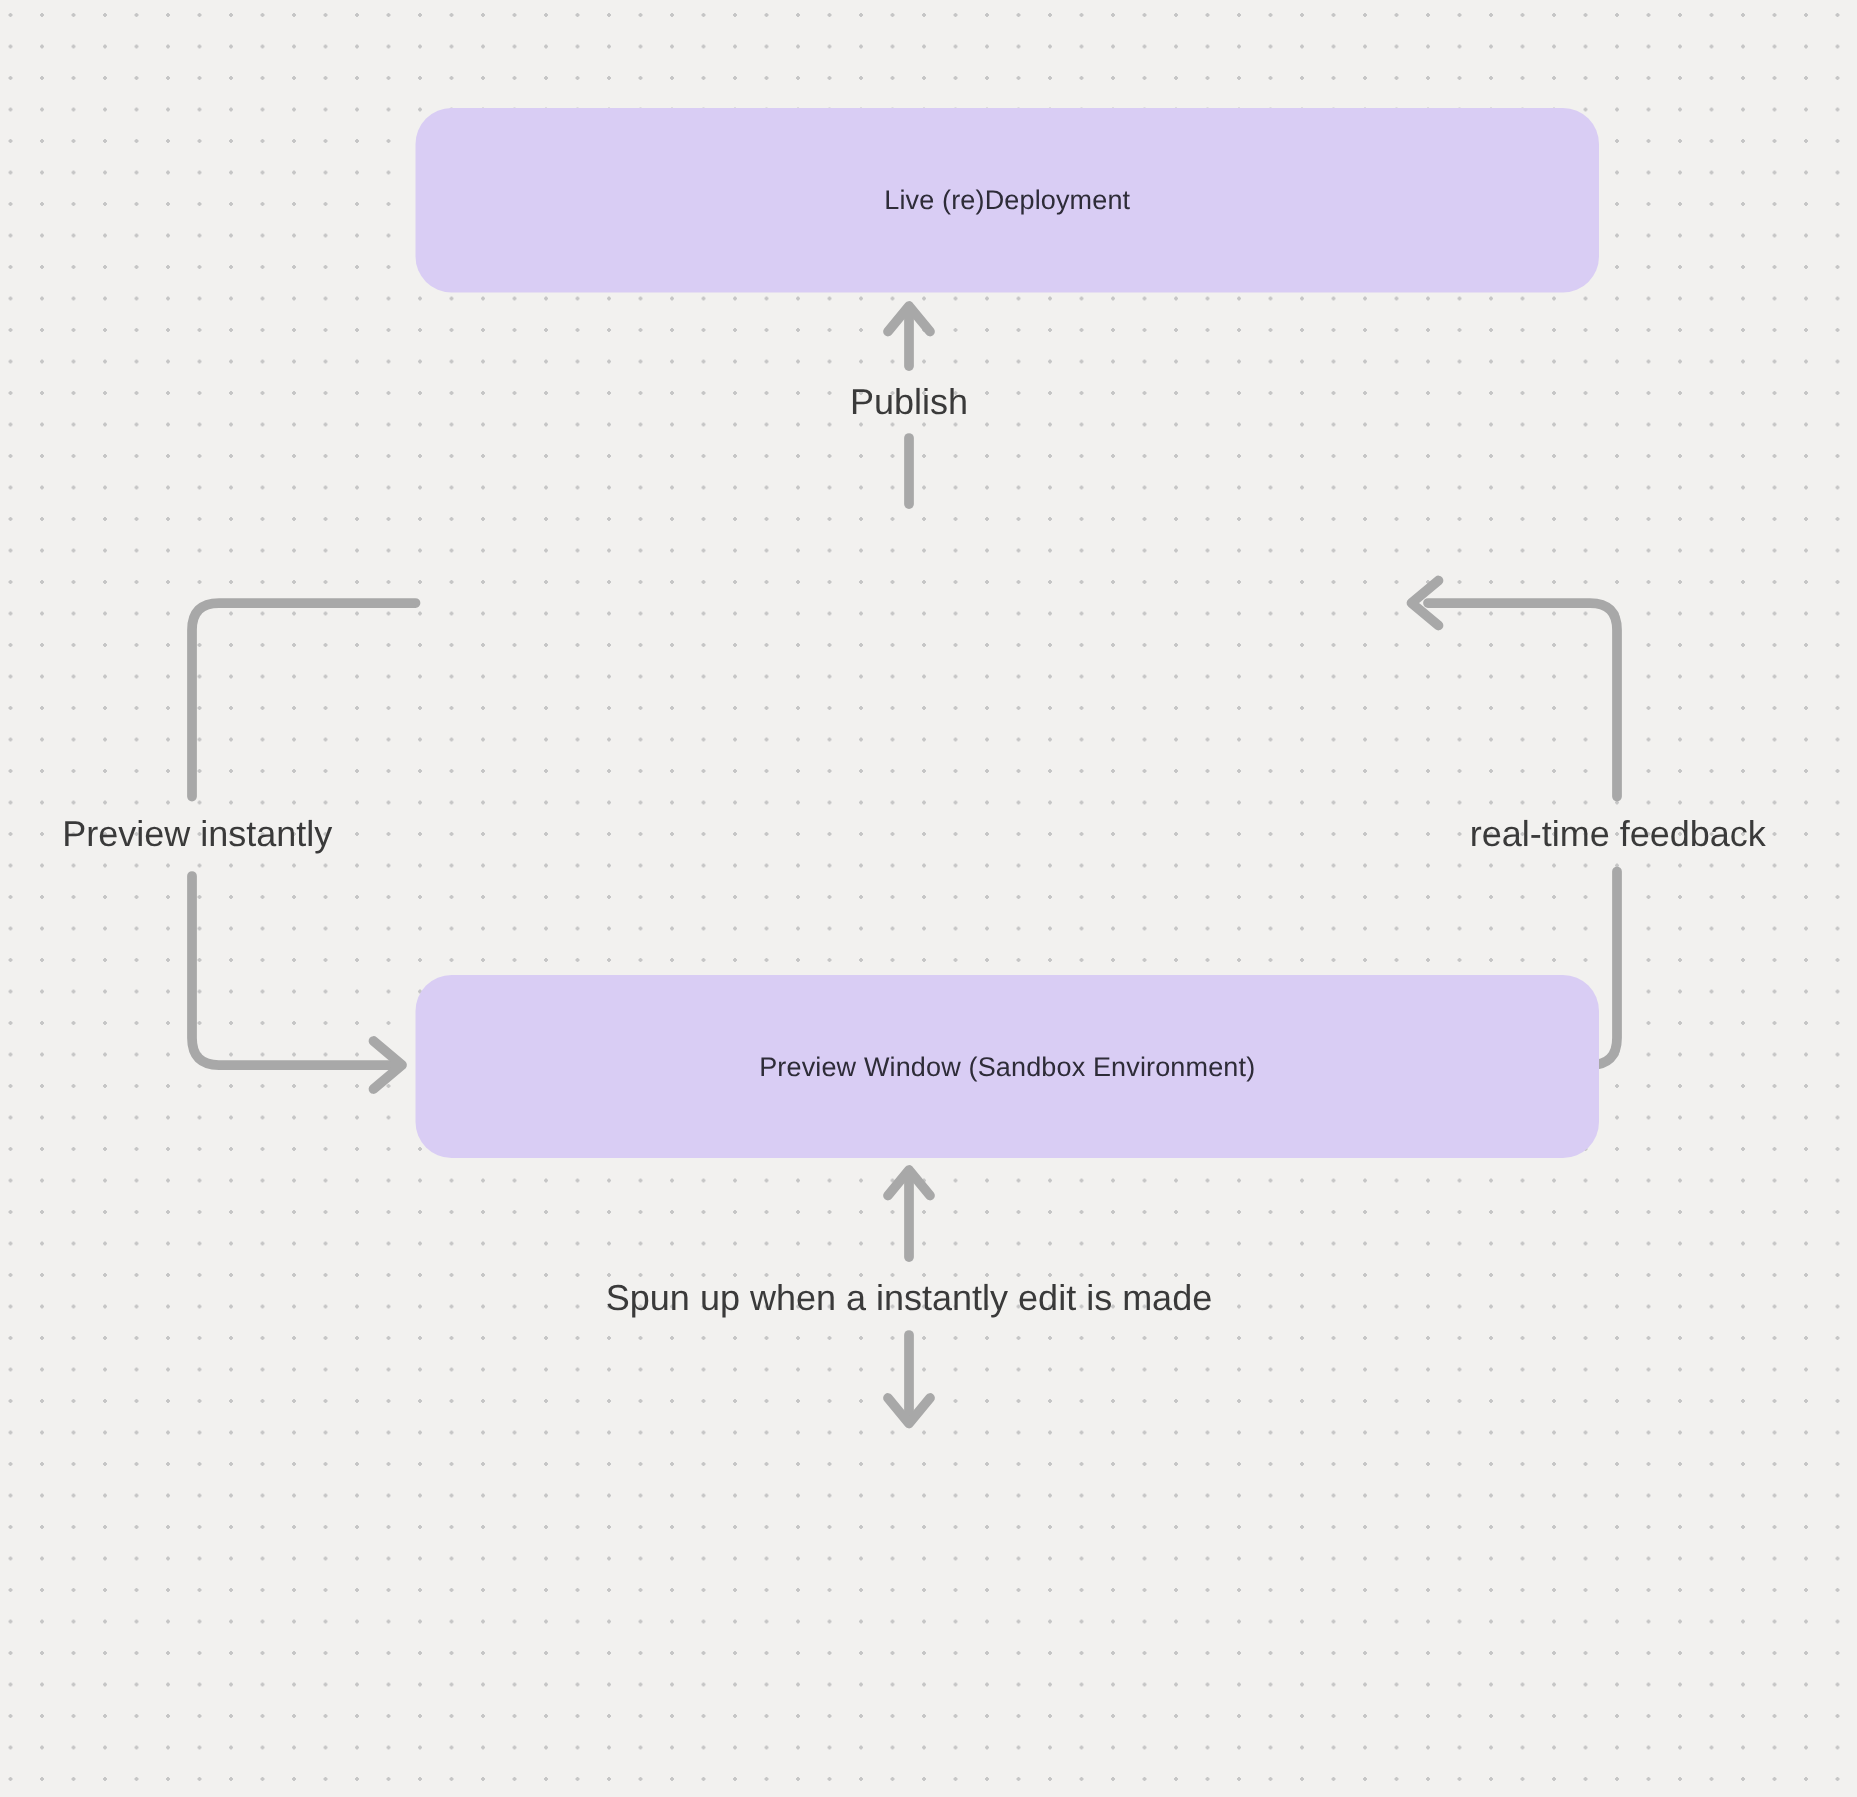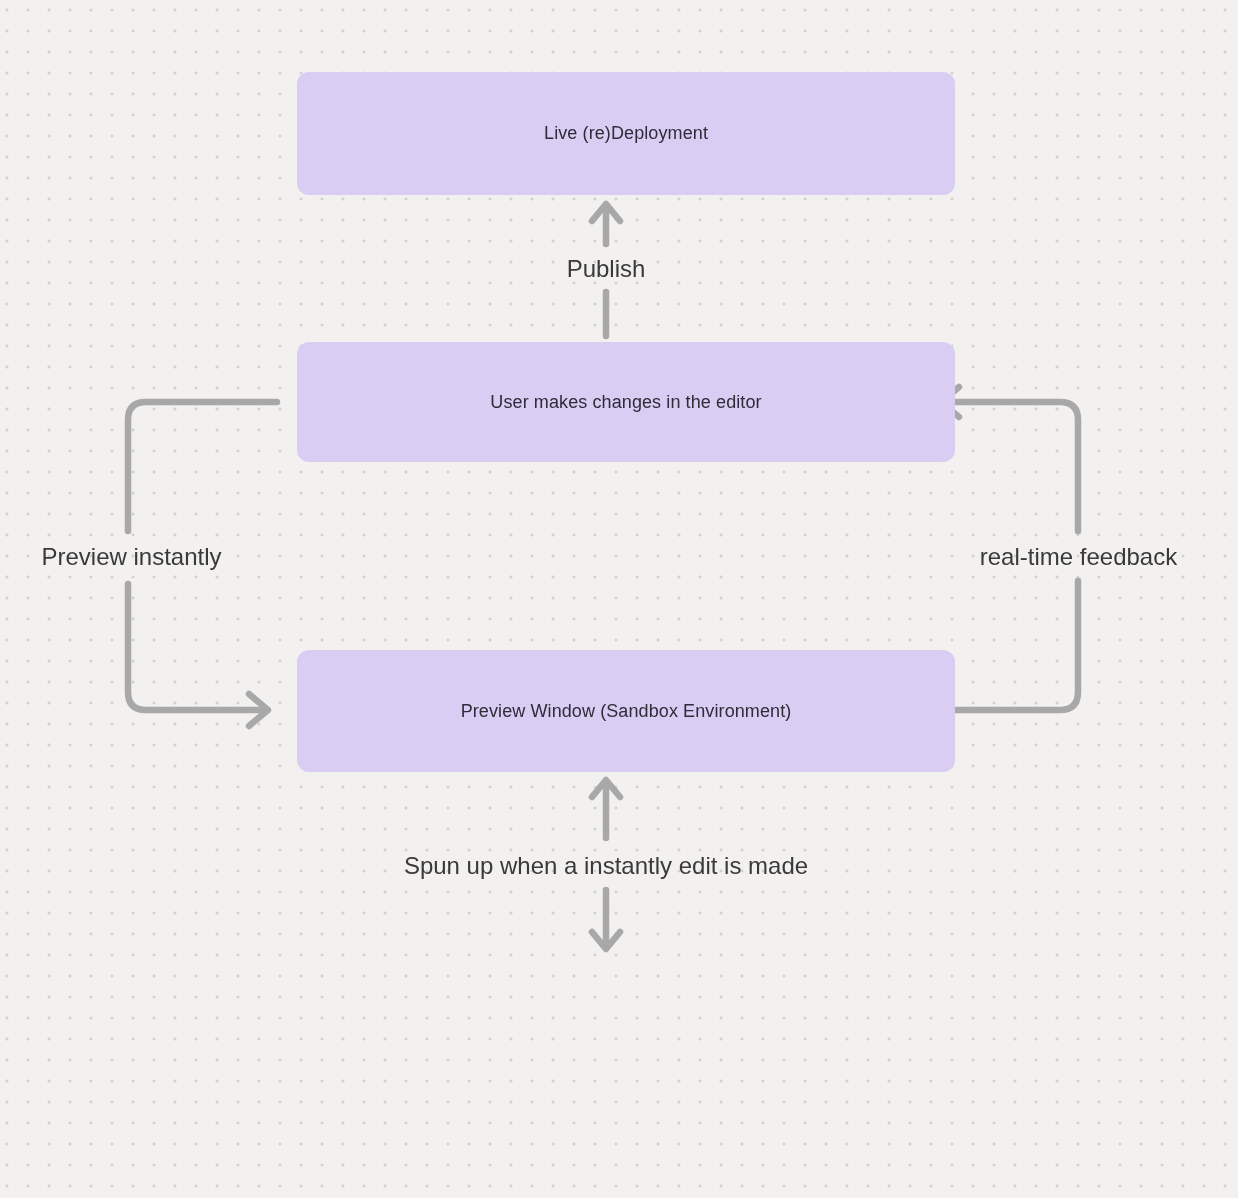--- a/index.html
+++ b/index.html
@@ -34,27 +34,26 @@
   .edges-layer path {
     fill: none;
     stroke: var(--color-connector);
     stroke-width: 6.5;
     stroke-linecap: round;
     stroke-linejoin: round;
   }
   .node {
     position: absolute;
     left: 277px;
-    width: 658px;
+    width: 789px;
     background: var(--color-node-fill);
-    border-radius: 12px;
+    border-radius: 24px;
     display: flex;
     align-items: center;
     justify-content: center;
-    margin-left: 20px;
   }
   .node-label {
     font-size: 18px;
     line-height: 23px;
     color: var(--color-node-text);
     text-align: center;
     letter-spacing: 0.1px;
   }
   .node-live    { top: 72px;  height: 123px; }
   .node-user    { top: 342px; height: 120px; }
@@ -103,23 +102,20 @@
       <path d="M592 797 L606 780 L620 797"></path>
       <path d="M606 890 L606 945"></path>
       <path d="M592 932 L606 949 L620 932"></path>
     </g>
   </svg>
 
   <div class="node node-live">
     <span class="node-label">Live (re)Deployment</span>
   </div>
 
-  <div class="node node-user">
-    <span class="node-label">User makes changes in the editor</span>
-  </div>
 
   <div class="node node-preview">
     <span class="node-label">Preview Window (Sandbox Environment)</span>
   </div>
 
 
   <div class="edge-label label-publish">Publish</div>
 
   <div class="edge-label label-updates">Preview instantly</div>
 

